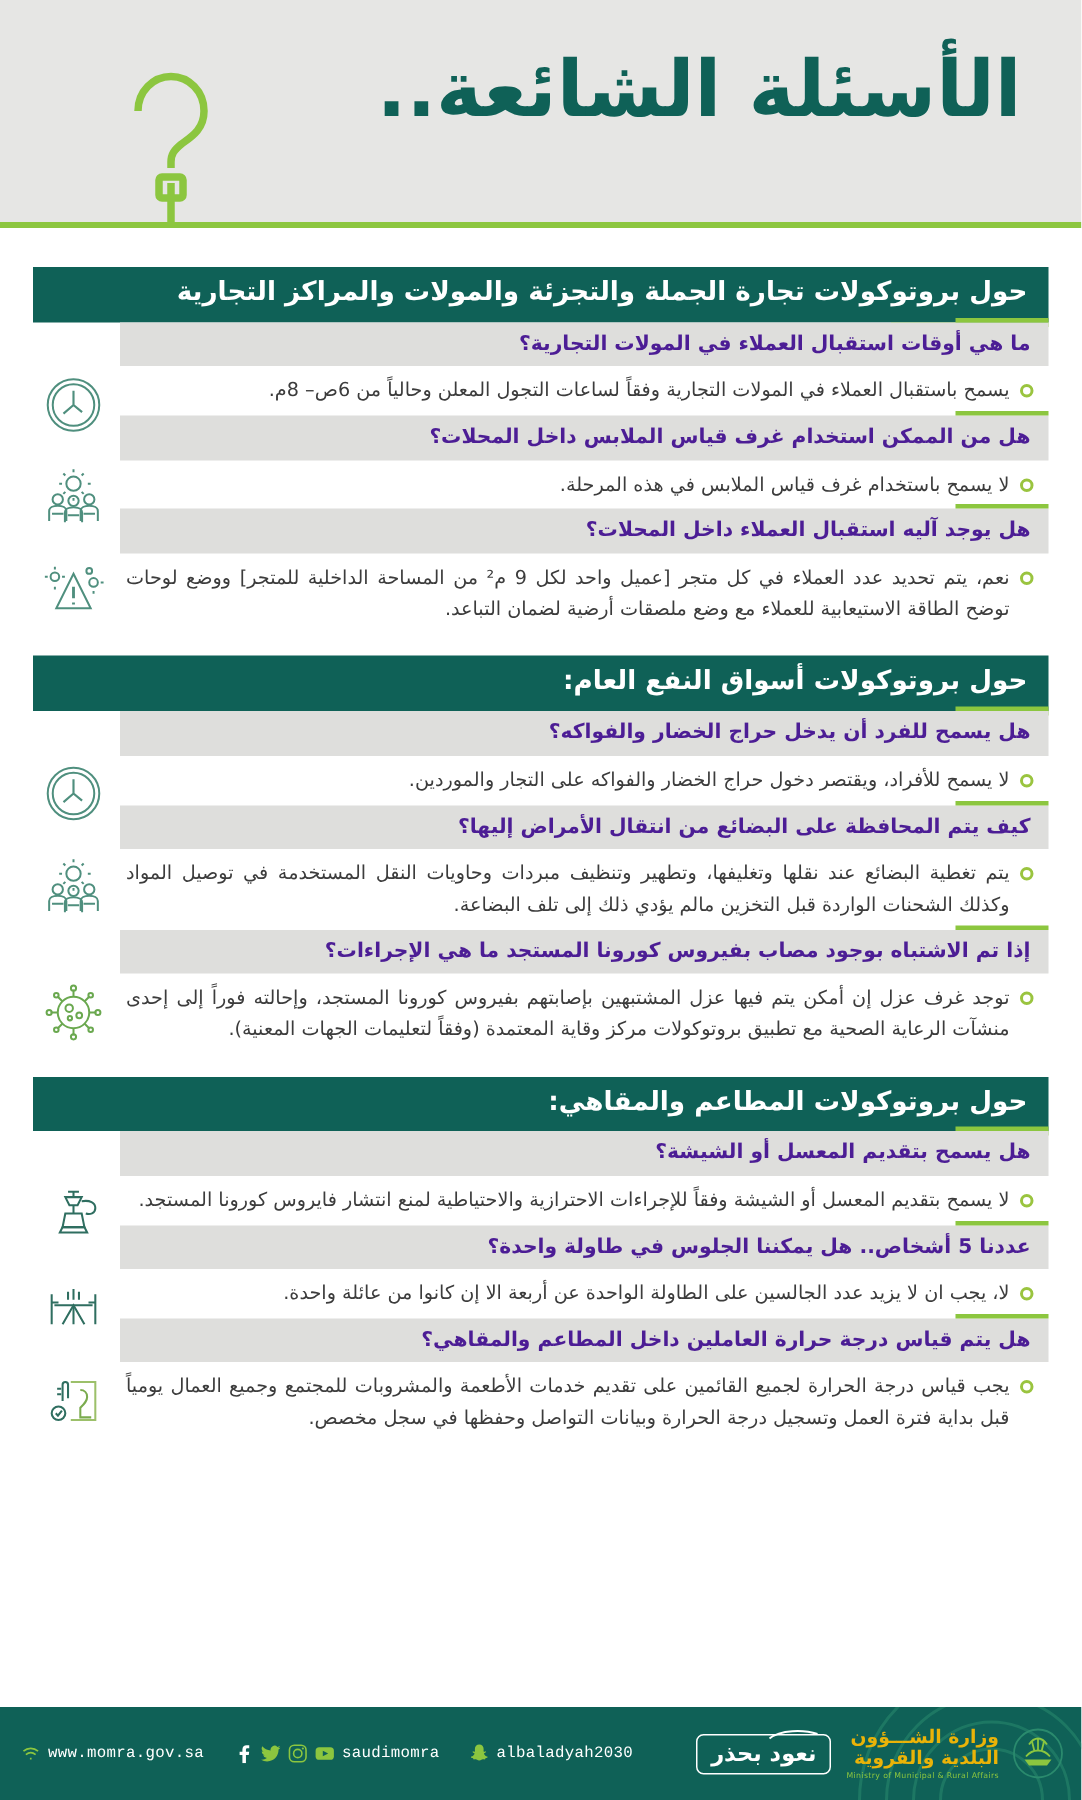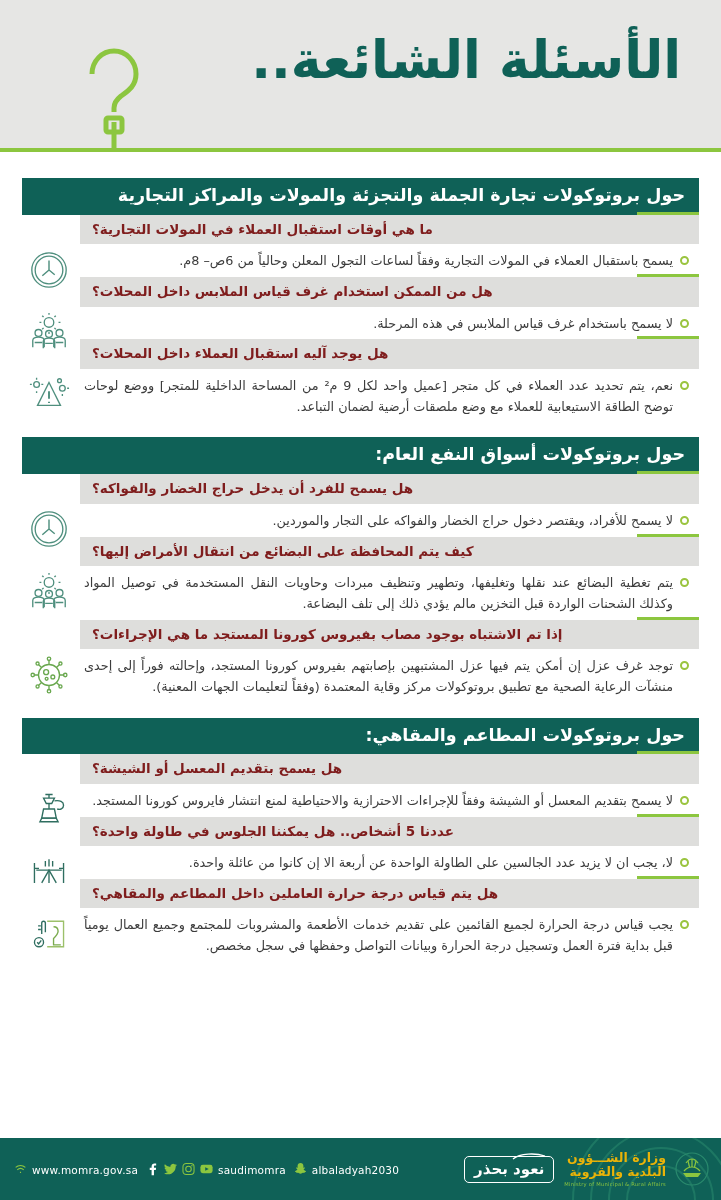--- a/index.html
+++ b/index.html
@@ -84,24 +84,24 @@
 
   .qa {
     position: relative;
     padding-left: 58px;
     margin-top: 1px;
   }
   .qa.first { margin-top: 0; }
 
   .q-bar {
     background: #dededc;
-    color: #7f1d1d;
+    color: #4c1d95;
     font-size: 13.5px;
     font-weight: bold;
-    text-align: left;
+    text-align: right;
     padding: 6px 12px 6px 12px;
     position: relative;
     line-height: 1.3;
   }
   .q-bar::before {
     content: "";
     position: absolute;
     right: 0;
     top: -3px;
     width: 62px;
@@ -162,21 +162,22 @@
     opacity: .55;
   }
   .footer-left {
     position: absolute;
     left: 14px;
     top: 50%;
     transform: translateY(-50%);
     display: flex;
     align-items: center;
     direction: ltr;
-    gap: 8px;
+    gap: 20px;
+    font-family: Liberation Mono, monospace;
   }
   .f-group { display: flex; align-items: center; gap: 5px; }
   .f-text {
     color: #ffffff;
     font-size: 10.5px;
     letter-spacing: .2px;
     white-space: nowrap;
   }
   .soc { width: 13px; height: 13px; display: block; }
 

